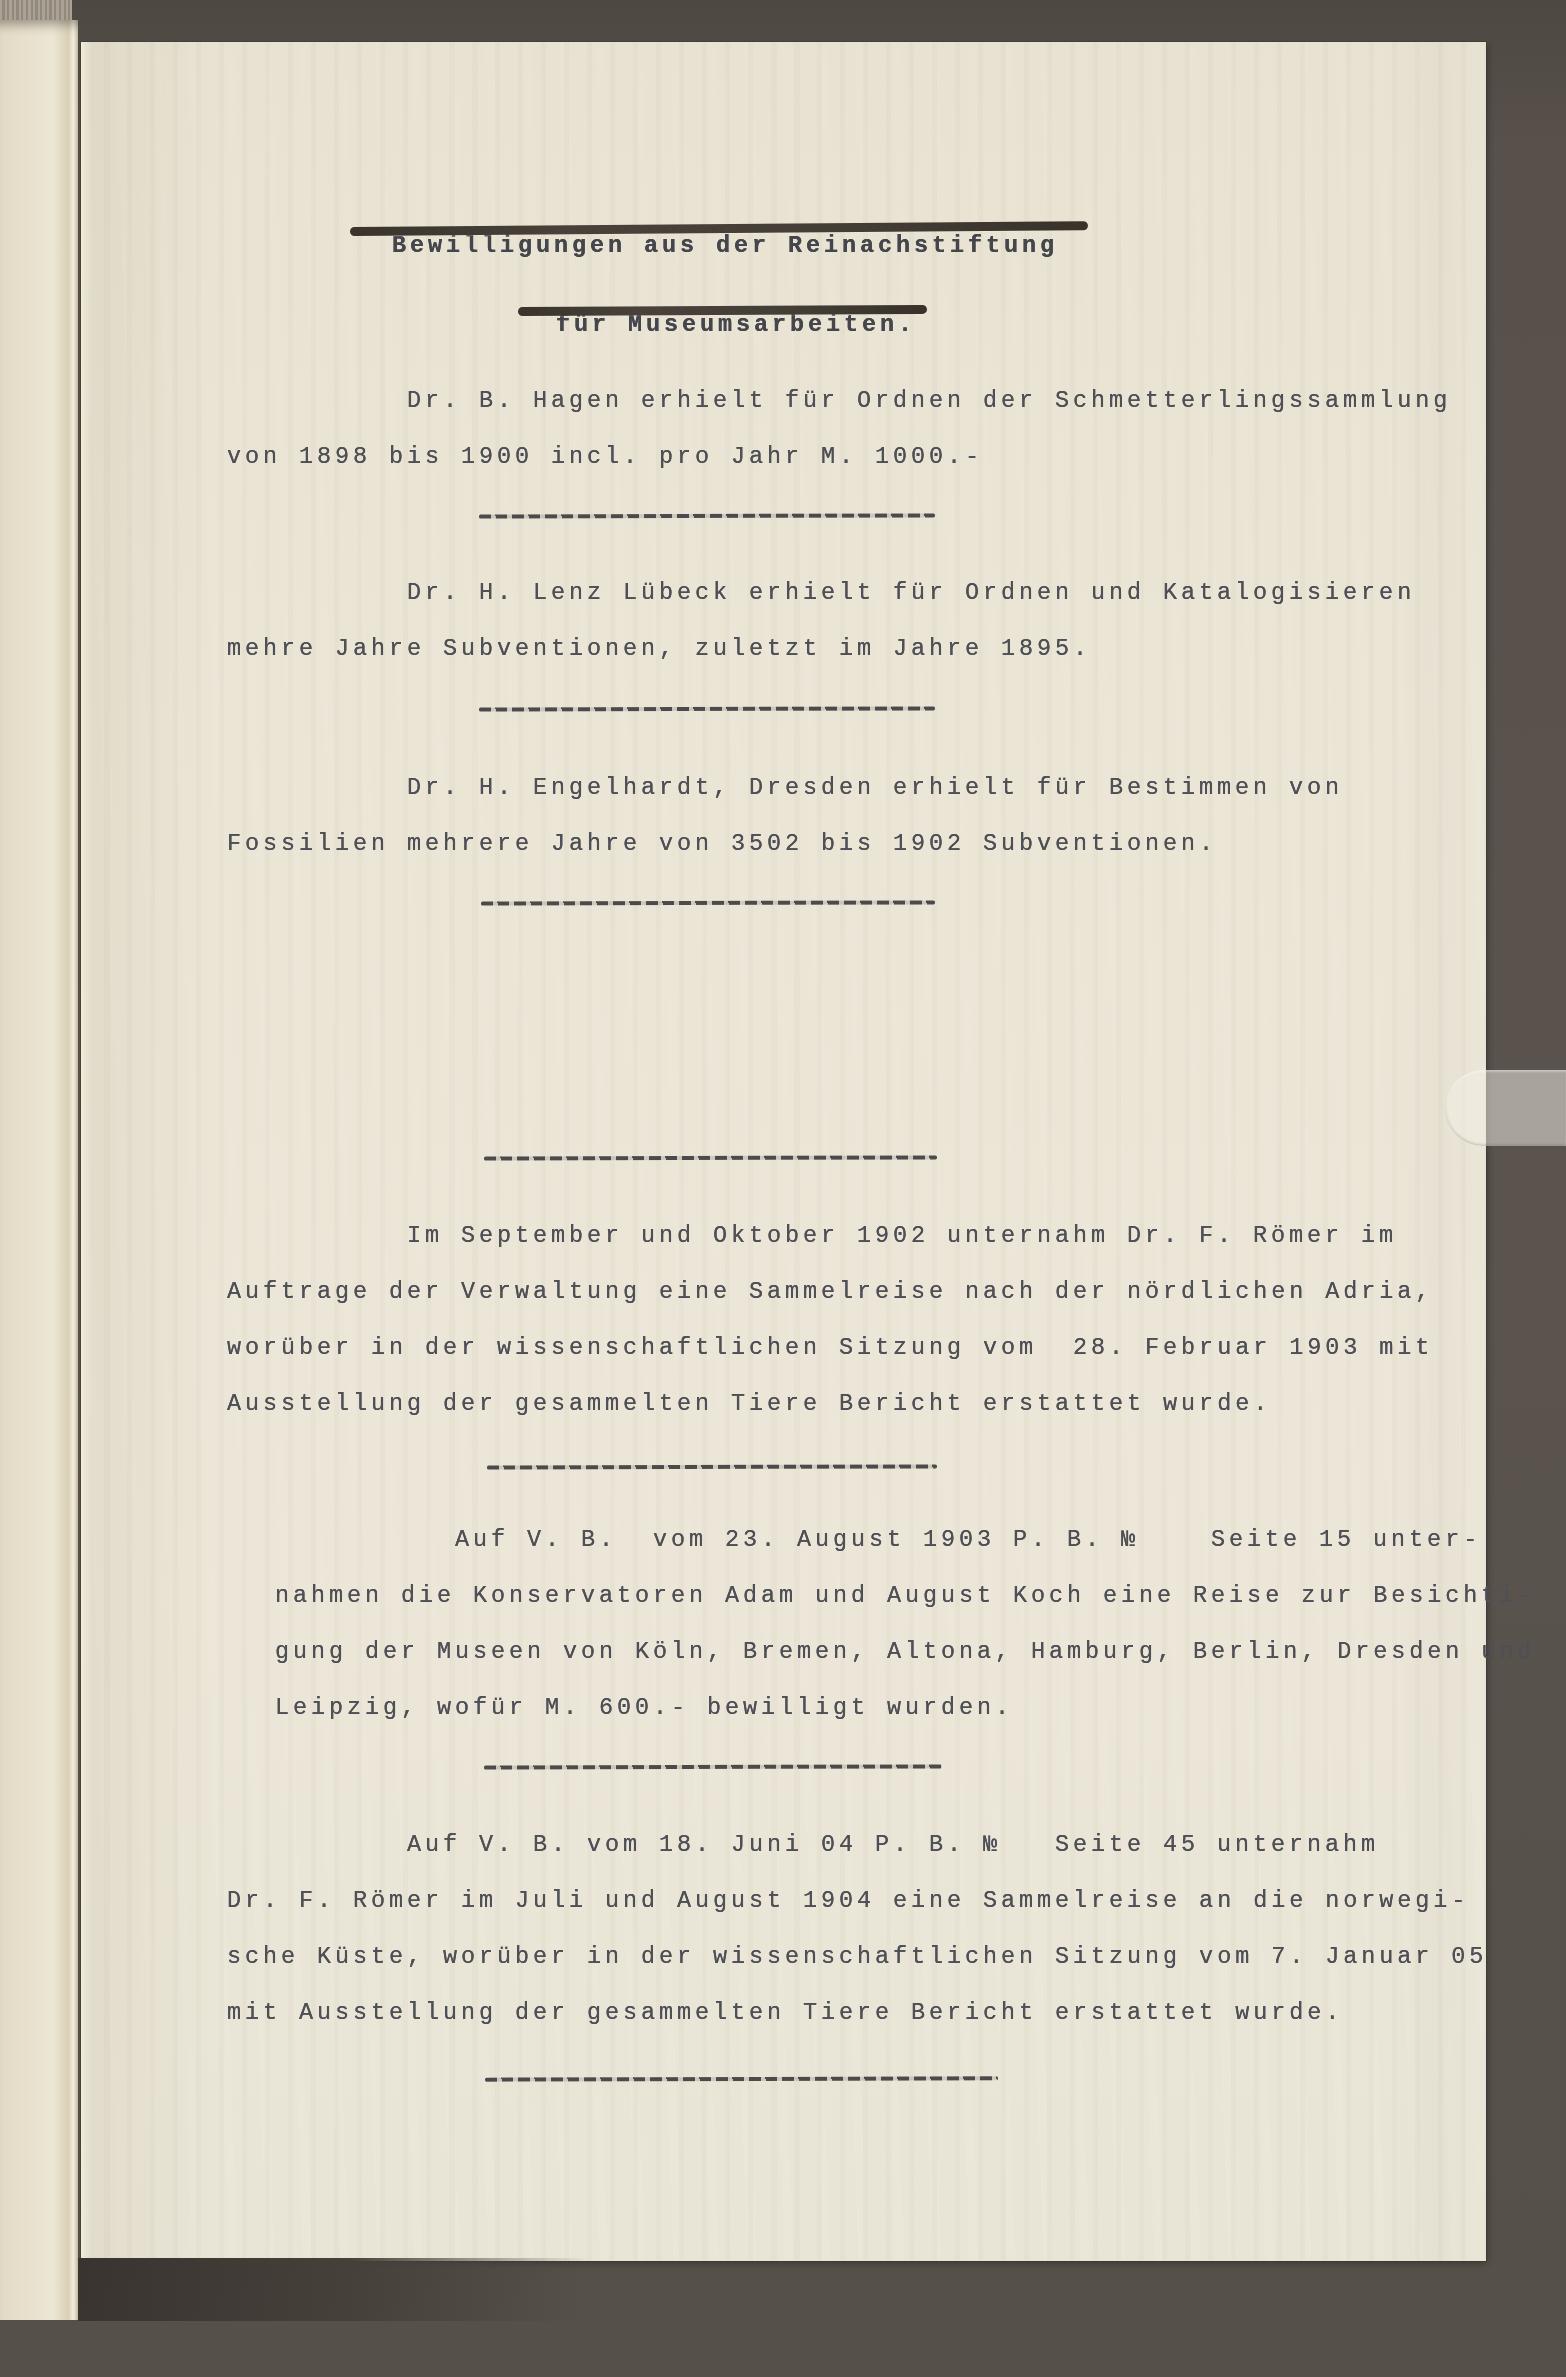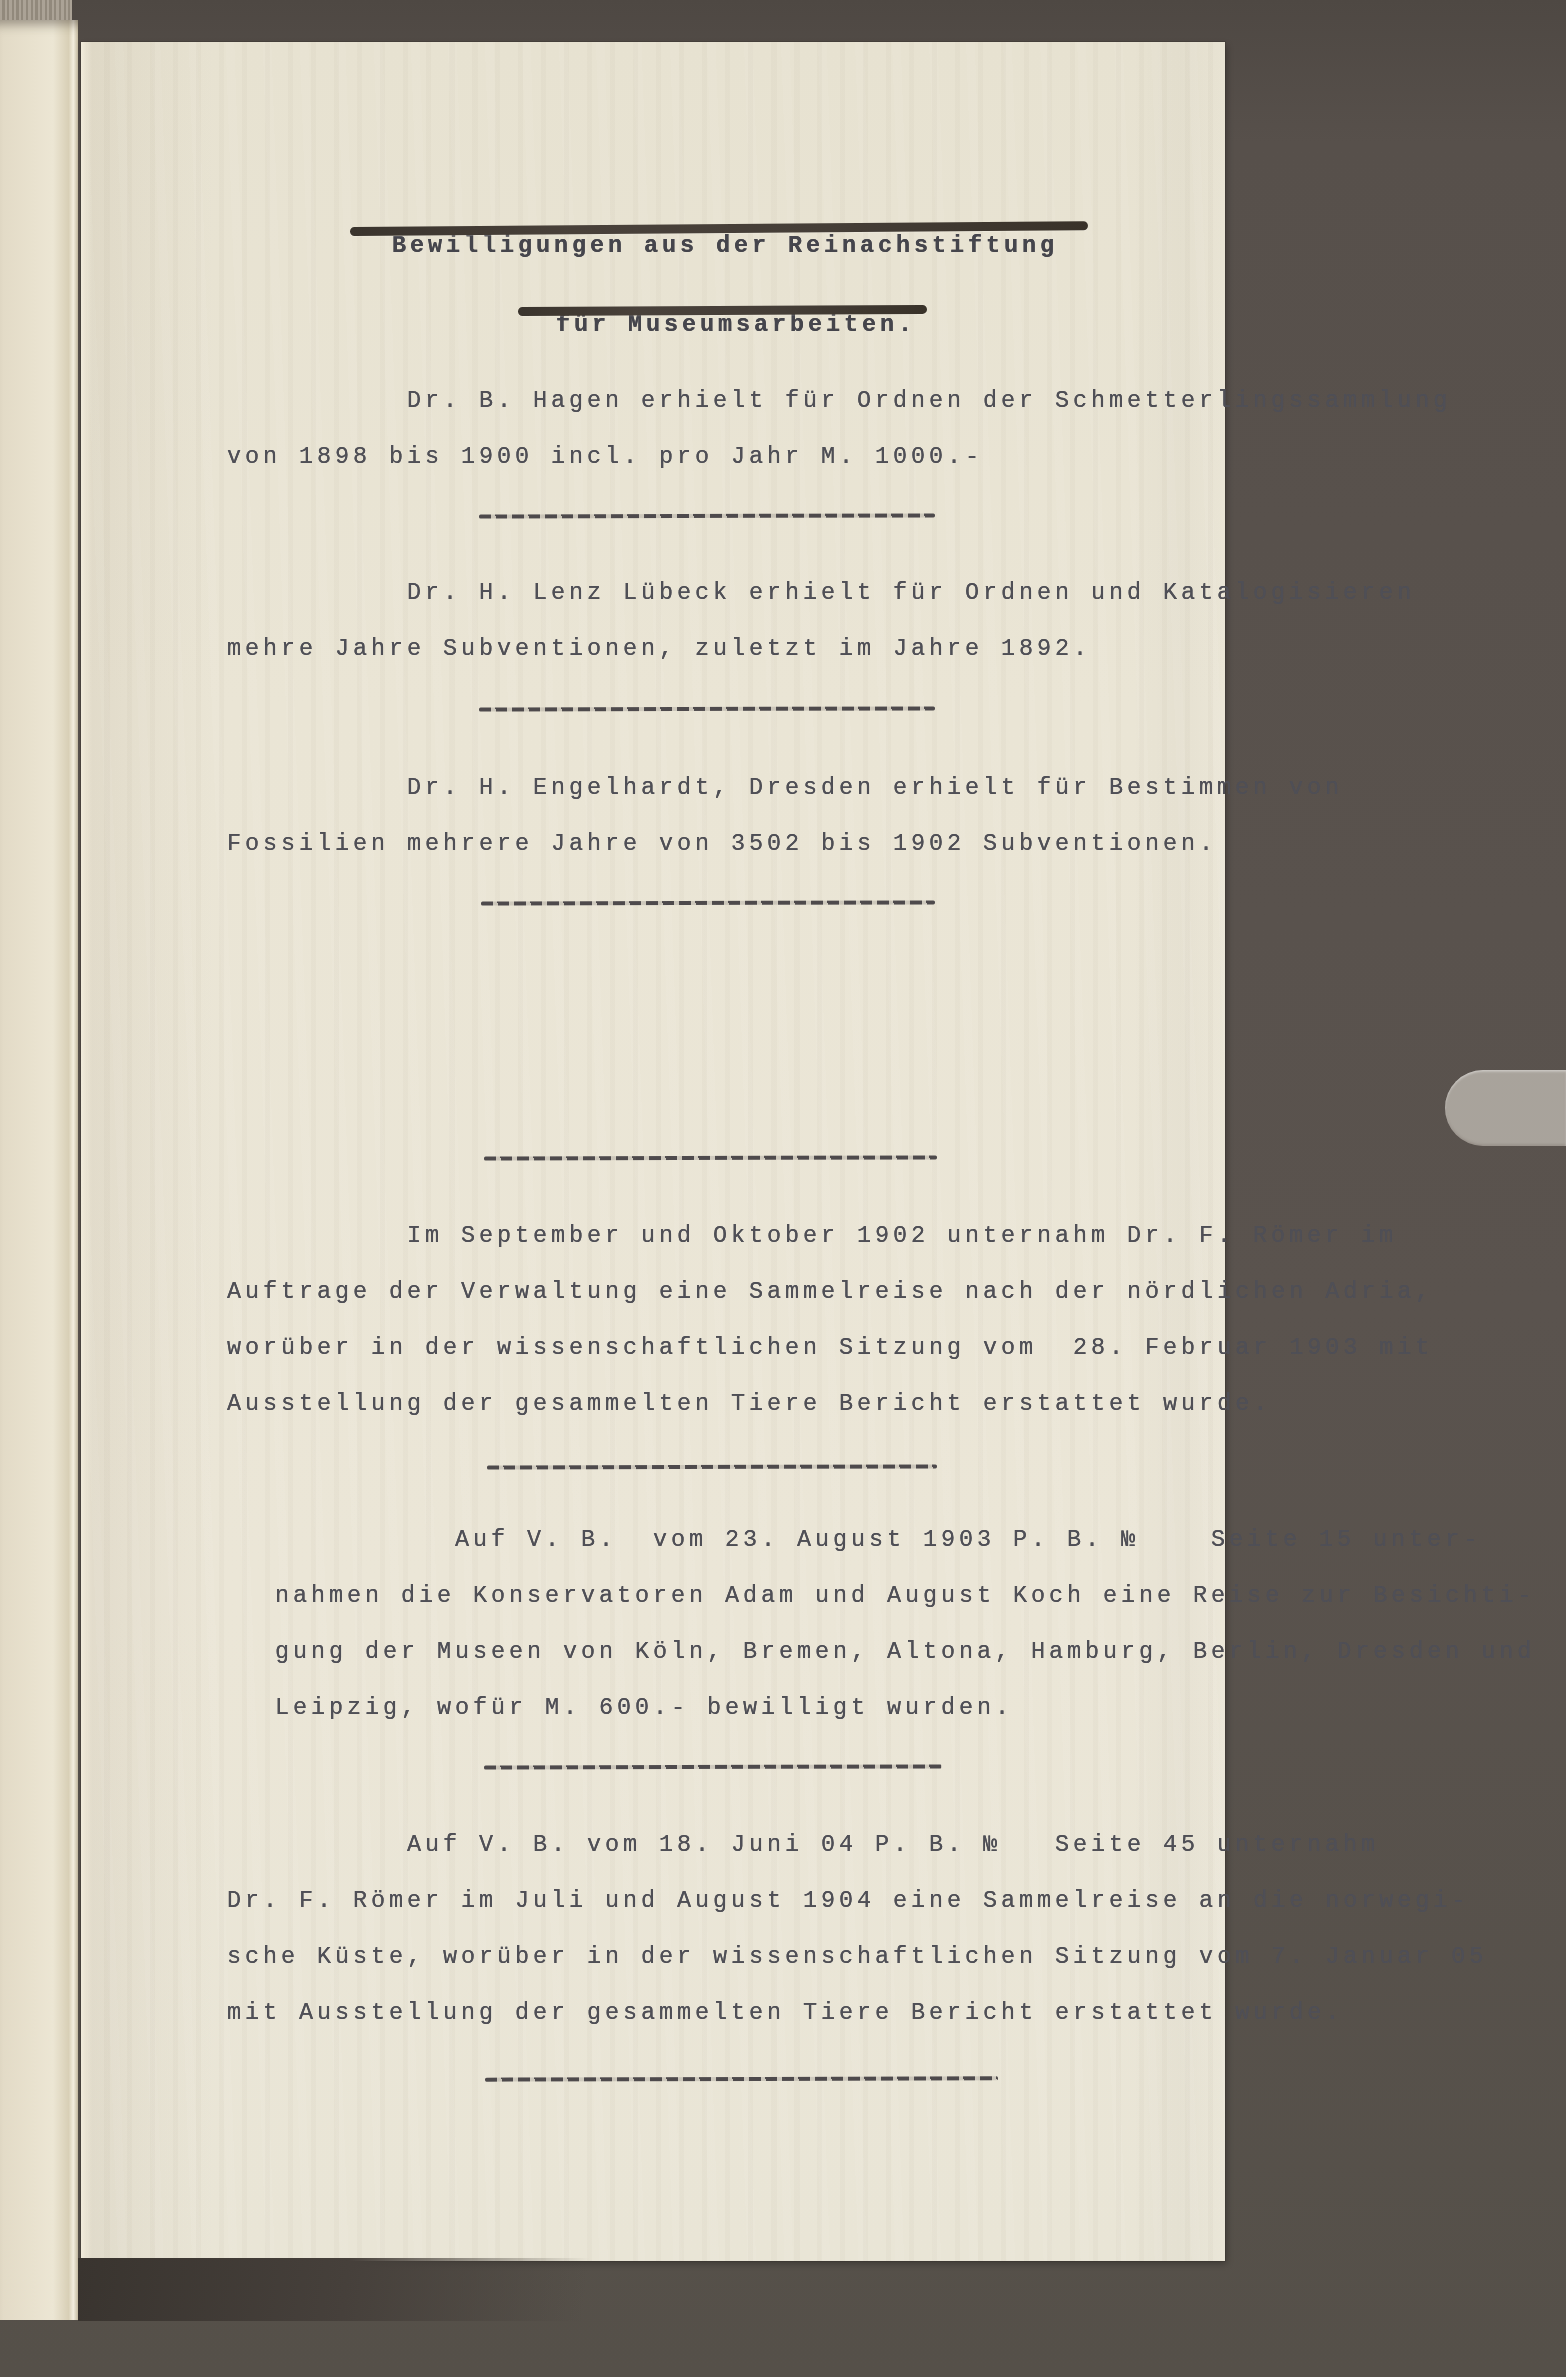--- a/index.html
+++ b/index.html
@@ -23,21 +23,21 @@
       #a2988a;
   }
   
   .edge-strip {
     position: absolute; left: 0; top: 20.4px; width: 78px; height: 2300px;
     background:
       linear-gradient(90deg, #e2dac6 0%, #e9e2cf 45%, #ece6d4 68%, #d8cfb6 88%, #f3eedf 94%, #c7bda3 100%);
     box-shadow: inset 0 14px 11px -9.4px rgba(60,52,44,0.45);
   }
   .page {
-    position: absolute; left: 81px; top: 42px; width: 1144px; height: 2219px;
+    position: absolute; left: 81px; top: 42px; width: 1405px; height: 2219px;
     background:
       linear-gradient(90deg, rgba(140,120,90,0.10) 0, rgba(140,120,90,0.04) 71px, rgba(0,0,0,0) 133px),
       linear-gradient(270deg, rgba(255,255,255,0.05) 0, rgba(0,0,0,0.02) 47px, rgba(0,0,0,0) 94px),
       linear-gradient(180deg, #e7e2d1 0%, #eae5d5 30%, #ebe6d7 70%, #e9e5d6 100%);
     box-shadow: 0 0 0 0.8px rgba(58,52,46,0.45), 2.4px 3.1px 7px rgba(0,0,0,0.30);
   }
   .page::before { 
     content: ""; position: absolute; inset: 0;
     background:
       repeating-linear-gradient(90deg, rgba(120,105,80,0.035) 0 5.5px, rgba(0,0,0,0) 5.5px 23px),
@@ -125,21 +125,21 @@
     <div class="bar" style="left:269px; top:185px; width:738px; transform:rotate(-0.45deg);"></div>
 
     <div class="typeline title-line" style="left:475px; top:269px;text-align:right;">für Museumsarbeiten.</div>
     <div class="bar" style="left:437px; top:265px; width:409px; height:8.6px; transform:rotate(-0.3deg);"></div>
 
     <div class="para" style="top:331px;">Dr. B. Hagen erhielt für Ordnen der Schmetterlingssammlung
 von 1898 bis 1900 incl. pro Jahr M. 1000.-</div>
     <div class="divider" style="left:398px; top:472px; width:456px;"></div>
 
     <div class="para" style="top:523px;">Dr. H. Lenz Lübeck erhielt für Ordnen und Katalogisieren
-mehre Jahre Subventionen, zuletzt im Jahre 1892.</div>
+mehre Jahre Subventionen, zuletzt im Jahre 1895.</div>
     <div class="divider" style="left:398px; top:665px; width:456px;"></div>
 
     <div class="para" style="top:718px;">Dr. H. Engelhardt, Dresden erhielt für Bestimmen von
 Fossilien mehrere Jahre von 3502 bis 1902 Subventionen.</div>
     <div class="divider" style="left:400px; top:859px; width:454px;"></div>
 
     <div class="divider" style="left:403px; top:1114px; width:453px;"></div>
 
     <div class="para" style="top:1166px;">Im September und Oktober 1902 unternahm Dr. F. Römer im
 Auftrage der Verwaltung eine Sammelreise nach der nördlichen Adria,

